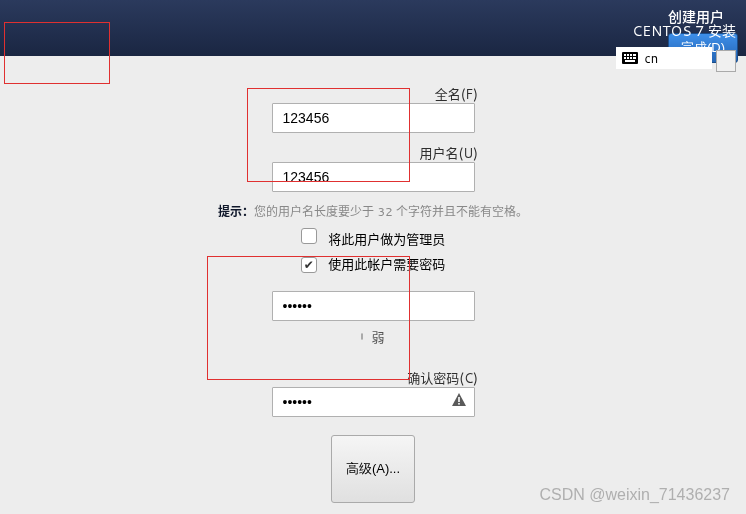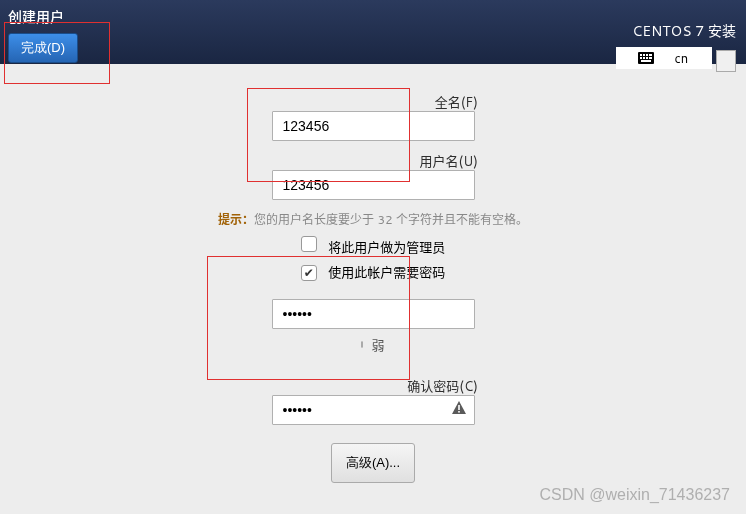--- a/index.html
+++ b/index.html
@@ -7,24 +7,25 @@
       width: 746px;
       height: 514px;
       background: #ededed;
       font-family: "Cantarell", "Noto Sans CJK SC", "Microsoft YaHei", sans-serif;
       font-size: 13px;
       overflow: hidden;
       position: relative;
     }
     .header {
       background: linear-gradient(to bottom, #2b3a5d 0%, #1a2642 100%);
-      height: 64px;
+      height: 56px;
       position: relative;
       color: #fff;
       display: flex;
+      justify-content: flex-end;
     }
     .title-area {
       padding: 6px 8px;
     }
     .title {
       font-size: 14px;
       font-weight: 500;
       color: #fff;
       margin-bottom: 6px;
     }
@@ -45,25 +46,25 @@
       text-align: right;
       margin-top: 18px;
     }
     .install-label {
       font-size: 14px;
       margin-bottom: 6px;
     }
     .lang-box {
       background: #fff;
       color: #000;
-      padding: 2px 22px;
+      padding: 2px 6px;
       font-size: 13px;
       display: inline-flex;
       align-items: center;
-      gap: 20px;
+      gap: 6px;
       width: 96px;
       height: 22px;
     }
     .kb-icon svg { display: block; }
     .help-btn {
       background: #f0f0f0;
       border: 1px solid #aaa;
       width: 20px; height: 22px;
       display: inline-block;
       vertical-align: middle;
@@ -93,21 +94,21 @@
       padding: 4px 10px;
       font-size: 14px;
       border: 1px solid #b0b0b0;
       border-radius: 1px;
       background: #fff;
     }
     .hint {
       color: #888;
       font-size: 12px;
     }
-    .hint b { color: #a16207; font-weight: 600; }
+    .hint b { color: #0f172a; font-weight: 600; }
     .hint-row { margin-bottom: 8px; }
     .check-row { margin-bottom: 6px; align-items: center; }
     .checkbox {
       width: 16px; height: 16px;
       border: 1px solid #999;
       border-radius: 3px;
       background: #fff;
       margin-right: 8px;
       display: inline-flex;
       align-items: center;
@@ -145,21 +146,21 @@
       position: absolute; inset: 0;
       display: flex;
     }
     .strength-segs span { flex: 1; border-right: 1px solid #ccc; }
     .strength-segs span:last-child { border-right: none; }
     .strength-label { color: #555; font-size: 13px; }
     .advanced-btn {
       background: linear-gradient(to bottom, #f5f5f5, #e0e0e0);
       border: 1px solid #aaa;
       border-radius: 3px;
-      padding: 10px 14px;
+      padding: 24px 14px;
       font-size: 13px;
       cursor: pointer;
     }
     .confirm-wrap { position: relative; }
     .warn-icon {
       position: absolute;
       right: 8px;
       top: 50%;
       transform: translateY(-50%);
       color: #444;

